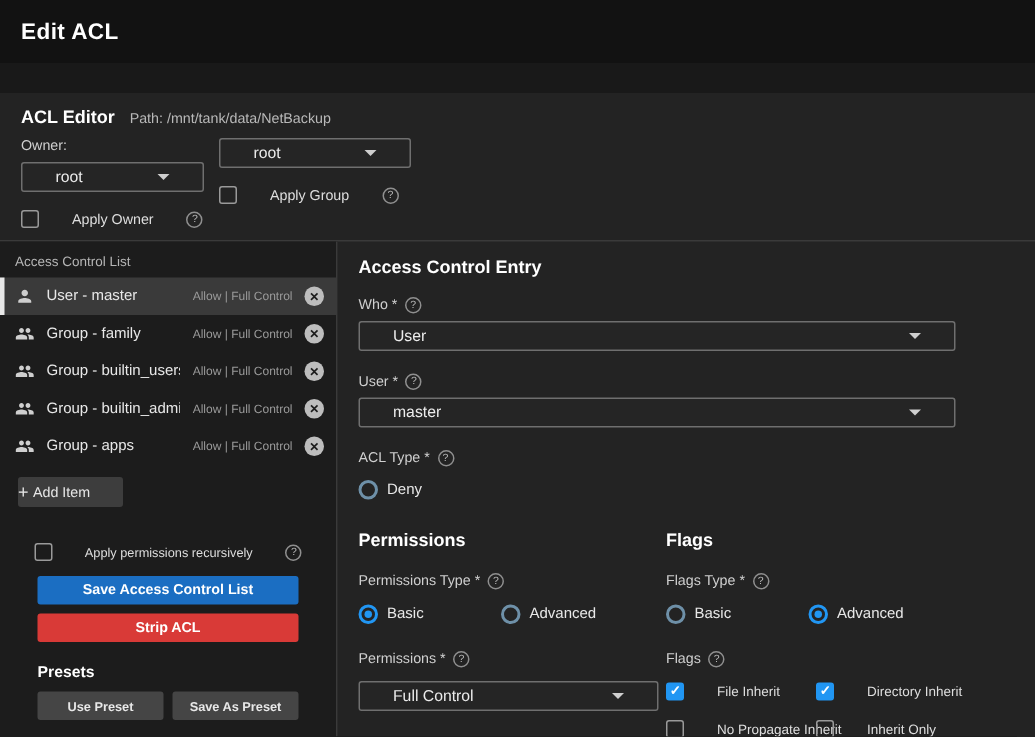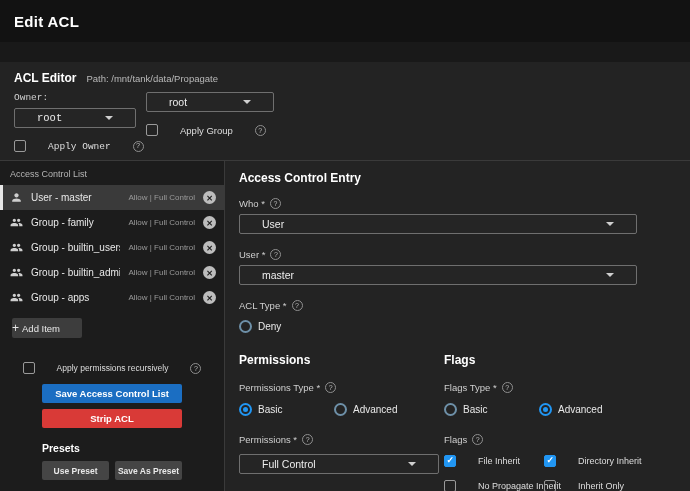--- a/index.html
+++ b/index.html
@@ -16,21 +16,21 @@
   
   .card { margin-top:20px; height:429px; background:#232323; display:flex; flex-direction:column; }
 
   
   .editor-section { height:98px; flex:none; padding:9px 14px 0; }
   .editor-head { display:flex; align-items:baseline; gap:10px; }
   .editor-title { font-size:12px; font-weight:700; color:#fff; }
   .editor-path { font-size:9.5px; color:#b9b9b9; }
   .owner-row { display:flex; gap:10px; margin-top:7px; }
   .owner-col { display:flex; flex-direction:column; }
-  .owner-col.c1 { width:122px;font-family:Liberation Mono, monospace; }
+  .owner-col.c1 { width:122px; }
   .owner-col.c2 { width:128px; }
   .field-label { font-size:9.5px; color:#cfcfcf; display:flex; align-items:center; gap:5px; margin-bottom:5px; }
 
   
   .select { height:20px; border:1px solid #6f6f6f; border-radius:2px; background:#252525;
             display:flex; align-items:center; justify-content:space-between;
             padding:0 22px; font-size:10.5px; color:#ececec; cursor:pointer; }
   .caret { width:0; height:0; border-left:4px solid transparent; border-right:4px solid transparent;
            border-top:4px solid #cfcfcf; flex:none; margin-left:6px; }
 
@@ -58,21 +58,21 @@
   .ace-detail { font-size:8px; color:#9a9a9a; white-space:nowrap; }
   .ace-x { width:13px; height:13px; border-radius:50%; background:#bdbdbd; position:relative; flex:none; cursor:pointer; }
   .ace-x::after { content:"✕"; position:absolute; top:50%; left:50%; transform:translate(-50%,-50%);
                   font-size:8px; font-weight:700; color:#1c1c1c; }
 
   .add-item-btn { margin:8px 0 0 12px; width:70px; height:20px; background:#3d3d3d; border:none; border-radius:2px;
                   color:#e8e8e8; font-size:9.5px; display:flex; align-items:center; justify-content:flex-start; gap:3px;
                   font-family:inherit; cursor:pointer; }
   .plus-icon::before { content:"+"; font-size:12px; color:#e8e8e8; }
 
-  .left-actions { margin-top:24px; padding:0 42px; display:flex; flex-direction:column; }
+  .left-actions { margin-top:24px; padding:0 25px; display:flex; flex-direction:column; }
   .recursive-row { justify-content:center; font-size:8.5px; margin-bottom:10px; }
   .btn { height:19px; border:none; border-radius:2px; color:#fff; font-weight:700; font-size:9.5px;
          font-family:inherit; cursor:pointer; margin-bottom:6px; }
   .btn-save { background:var(--save); }
   .btn-strip { background:var(--danger); }
   .presets-title { font-size:10.5px; font-weight:700; color:#fff; margin:8px 0 7px; }
   .preset-row { display:flex; gap:6px; }
   .btn-gray { flex:1; height:19px; background:#454545; border:none; border-radius:2px; color:#e8e8e8;
               font-size:8.5px; font-weight:600; font-family:inherit; cursor:pointer; white-space:nowrap; }
 
@@ -111,21 +111,21 @@
   <h1>Edit ACL</h1>
 </header>
 
 <div class="card">
 
   <div class="editor-section">
     <div class="editor-head">
       <span class="editor-title">ACL Editor</span>
       <span class="editor-path">
         <span>Path:</span>
-        <span>/mnt/tank/data/Propagate</span>
+        <span>/mnt/tank/data/NetBackup</span>
       </span>
     </div>
     <div class="owner-row">
       <div class="owner-col c1">
         <span class="field-label">Owner:</span>
         <div class="select">
           <span>root</span>
           <span class="caret"></span>
         </div>
         <div class="cb-item apply-cb">

